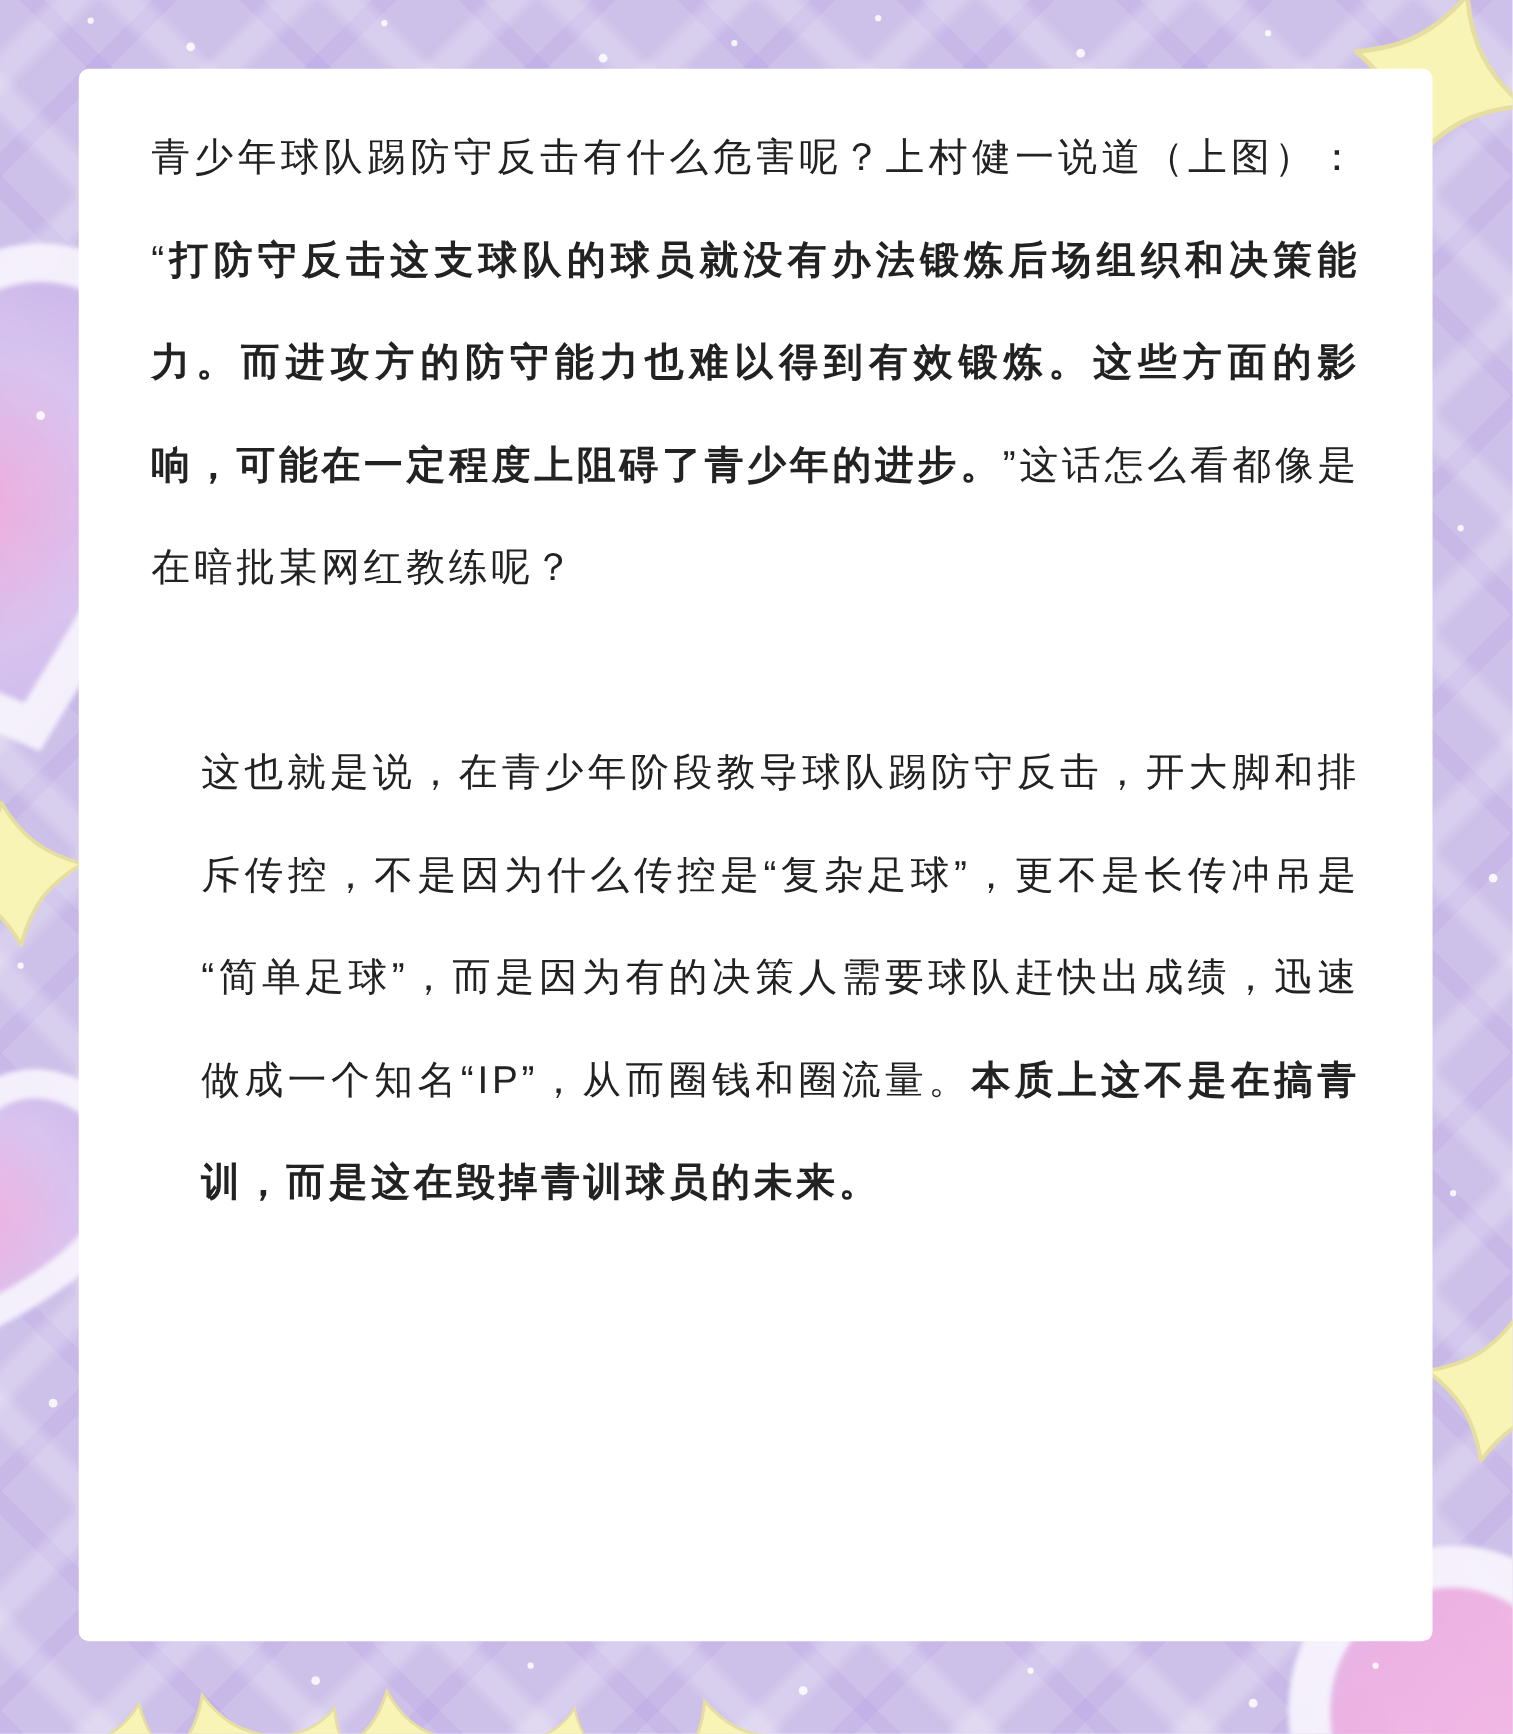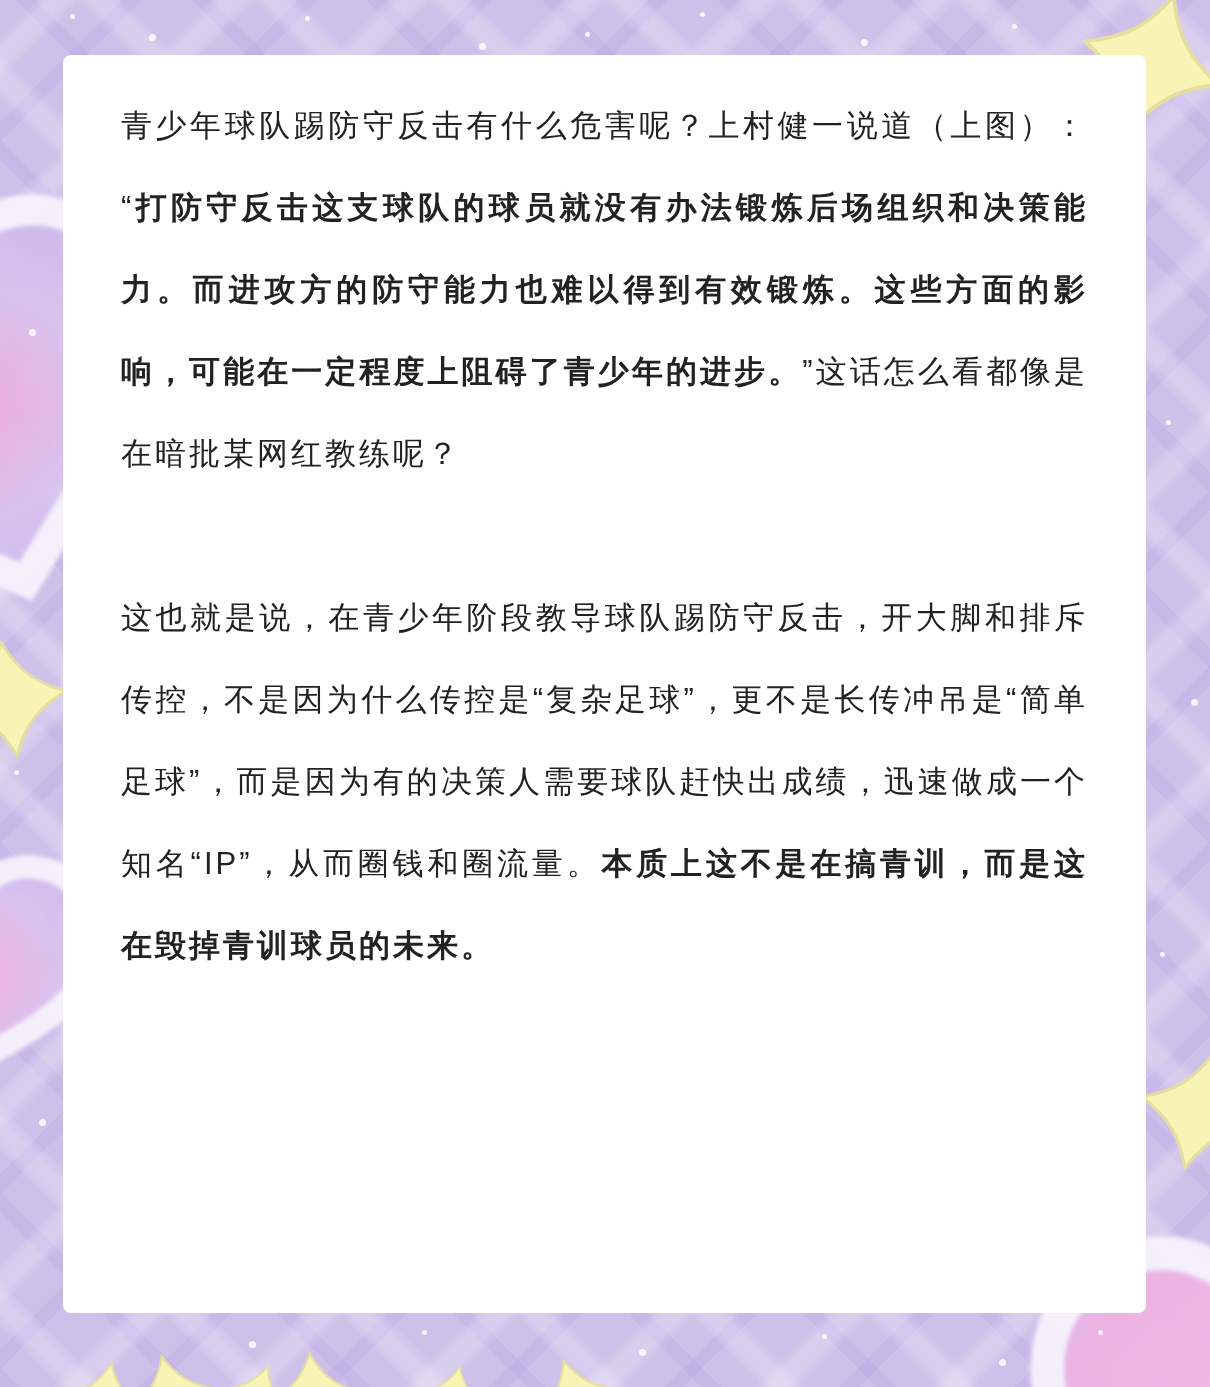--- a/index.html
+++ b/index.html
@@ -31,21 +31,21 @@
   .card{
     position:absolute;left:63px;top:55px;width:1083px;height:1258px;
     background:var(--card_background);border-radius:8px;z-index:2;
     padding:30px 58px;overflow:hidden;
   }
   .text p{
     margin:0;font-size:31px;line-height:82px;letter-spacing:3px;
     color:var(--text_color);text-align:justify;text-justify:inter-character;
     font-weight:400;
   }
-  .text p + p{margin-top:82px;}
+  .text p + p{margin-top:82px;margin-left:40px;}
   .seg.bold{font-weight:700;}
   .sparkles{
     position:absolute;left:0;top:0;width:5px;height:5px;border-radius:50%;
     background:transparent;z-index:1;
     box-shadow:
       150px 35px 0 1px var(--sparkle), 305px 16px 0 0 var(--sparkle),
       480px 44px 0 1px var(--sparkle), 700px 12px 0 0 var(--sparkle),
       862px 40px 0 1px var(--sparkle), 1012px 24px 0 0 var(--sparkle),
       585px 32px 0 0 var(--sparkle),   70px 14px 0 0 var(--sparkle),
       30px 330px 0 1px var(--sparkle), 14px 770px 0 0 var(--sparkle),

